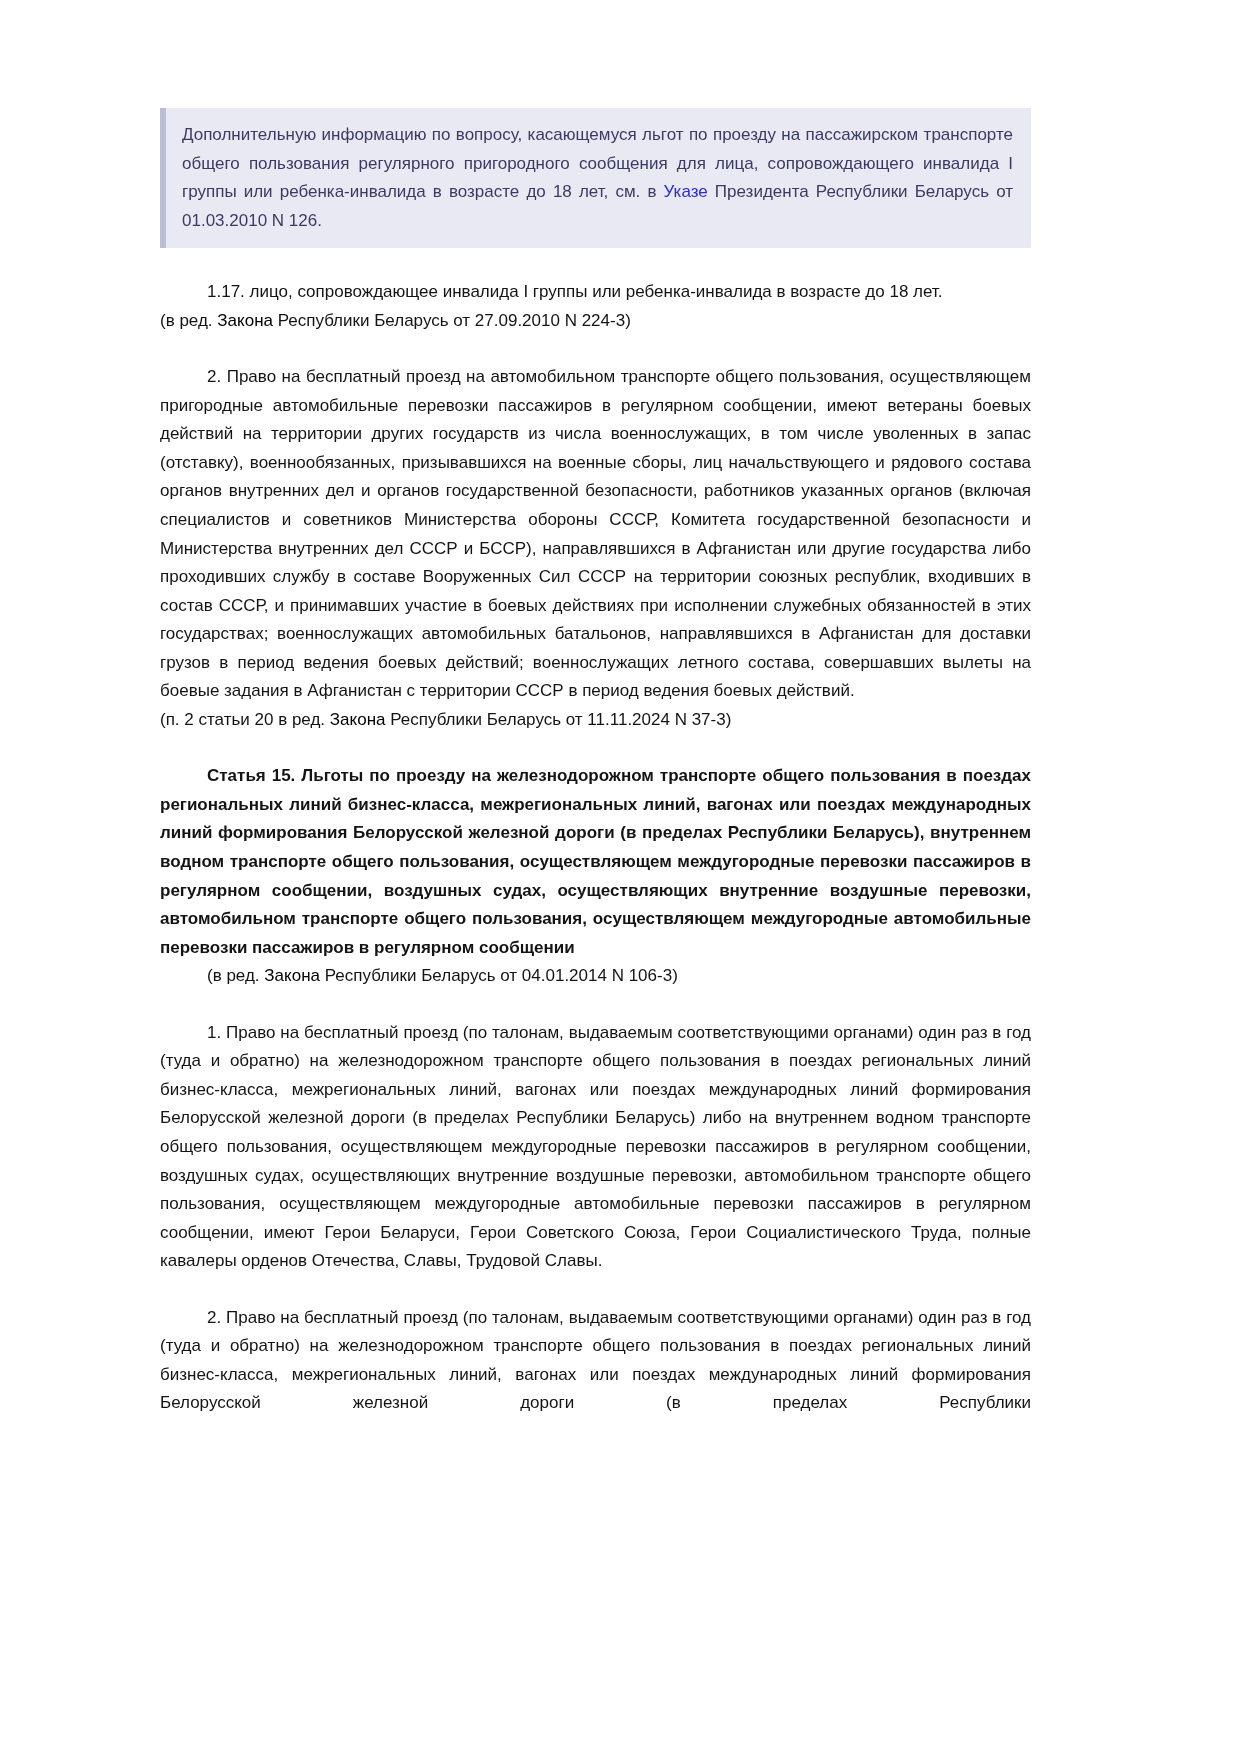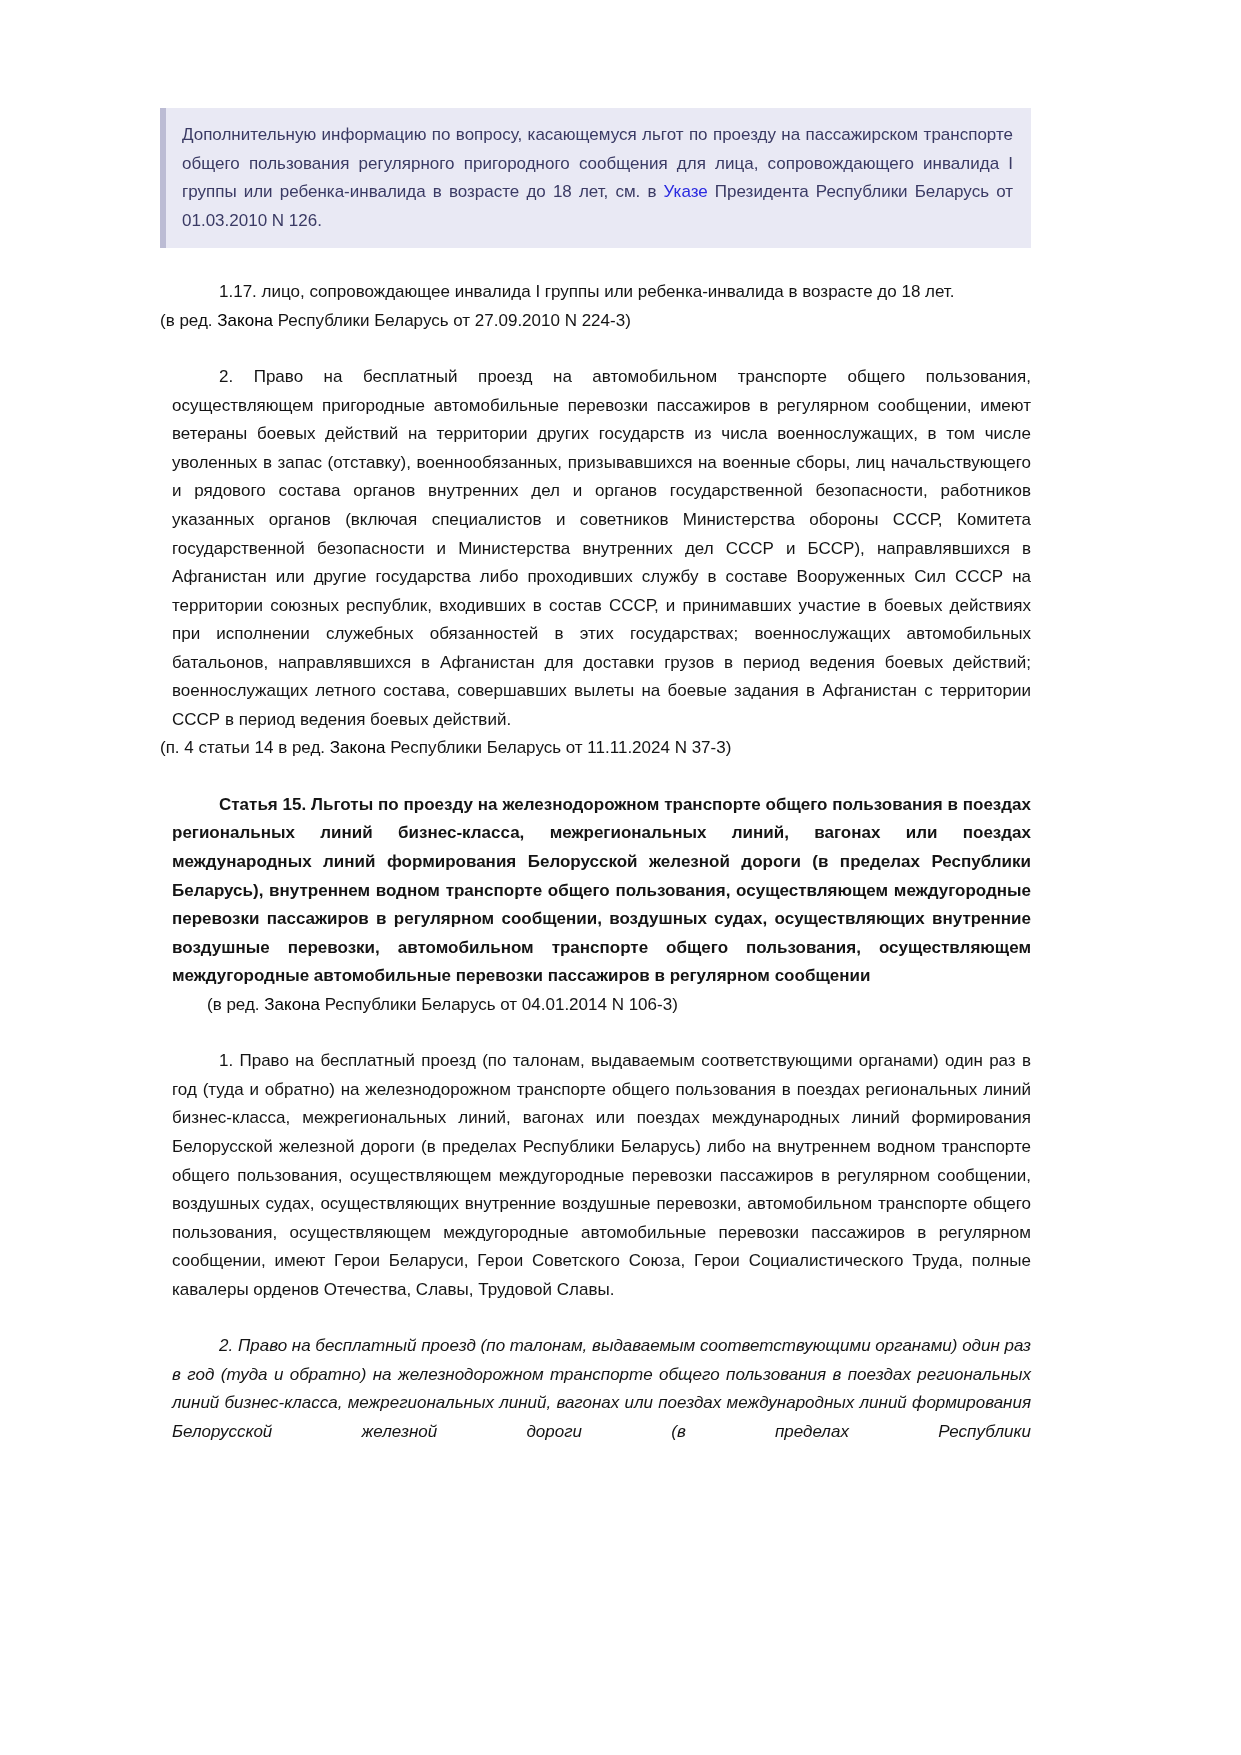--- a/index.html
+++ b/index.html
@@ -17,39 +17,39 @@
   }
   .infobox{
     background:#e9e9f4;
     border-left:6px solid #bcbcd4;
     padding:13px 18px 13px 16px;
     color:#3a3a64;
     text-align:justify;
     margin-bottom:30px;
   }
   .doc p{margin:0;text-align:justify;}
-  .doc p.p, .doc p.heading{margin-top:28px;margin-left:12px;}
+  .doc p.p, .doc p.heading{margin-top:28px;}
   .doc p.p:first-child{margin-top:0;}
   .doc p.ref{margin-top:0;}
   .doc p.heading{font-weight:bold;}
   .doc p.indent, .infobox-indent{text-indent:47px;}
-  .doc p.cut{text-align-last:justify;font-style:italic;}
+  .doc p.cut{text-align-last:justify;}
   a.link{color:#000000;text-decoration:none;cursor:pointer;}
   .infobox a.link{color:#2a2ae0;}
 </style>
 </head>
 <body>
 
 <div class="page">
   <div class="infobox">
     <div><span>Дополнительную информацию по вопросу, касающемуся льгот по проезду на пассажирском транспорте общего пользования регулярного пригородного сообщения для лица, сопровождающего инвалида I группы или ребенка-инвалида в возрасте до 18 лет, см. в </span><a class="link" href="#">Указе</a><span> Президента Республики Беларусь от 01.03.2010 N 126.</span></div>
   </div>
   <div class="doc" id="doc-blocks">
       <p class="p indent"><span>1.17. лицо, сопровождающее инвалида I группы или ребенка-инвалида в возрасте до 18 лет.</span></p>
       <p class="ref"><span>(в ред. </span><a class="link" href="#">Закона</a><span> Республики Беларусь от 27.09.2010 N 224-3)</span></p>
       <p class="p indent"><span>2. Право на бесплатный проезд на автомобильном транспорте общего пользования, осуществляющем пригородные автомобильные перевозки пассажиров в регулярном сообщении, имеют ветераны боевых действий на территории других государств из числа военнослужащих, в том числе уволенных в запас (отставку), военнообязанных, призывавшихся на военные сборы, лиц начальствующего и рядового состава органов внутренних дел и органов государственной безопасности, работников указанных органов (включая специалистов и советников Министерства обороны СССР, Комитета государственной безопасности и Министерства внутренних дел СССР и БССР), направлявшихся в Афганистан или другие государства либо проходивших службу в составе Вооруженных Сил СССР на территории союзных республик, входивших в состав СССР, и принимавших участие в боевых действиях при исполнении служебных обязанностей в этих государствах; военнослужащих автомобильных батальонов, направлявшихся в Афганистан для доставки грузов в период ведения боевых действий; военнослужащих летного состава, совершавших вылеты на боевые задания в Афганистан с территории СССР в период ведения боевых действий.</span></p>
-      <p class="ref"><span>(п. 4 статьи 14 в ред. </span><a class="link" href="#">Закона</a><span> Республики Беларусь от 11.11.2024 N 37-3)</span></p>
+      <p class="ref"><span>(п. 2 статьи 20 в ред. </span><a class="link" href="#">Закона</a><span> Республики Беларусь от 11.11.2024 N 37-3)</span></p>
       <p class="heading indent"><span>Статья 15. Льготы по проезду на железнодорожном транспорте общего пользования в поездах региональных линий бизнес-класса, межрегиональных линий, вагонах или поездах международных линий формирования Белорусской железной дороги (в пределах Республики Беларусь), внутреннем водном транспорте общего пользования, осуществляющем междугородные перевозки пассажиров в регулярном сообщении, воздушных судах, осуществляющих внутренние воздушные перевозки, автомобильном транспорте общего пользования, осуществляющем междугородные автомобильные перевозки пассажиров в регулярном сообщении</span></p>
       <p class="ref indent"><span>(в ред. </span><a class="link" href="#">Закона</a><span> Республики Беларусь от 04.01.2014 N 106-3)</span></p>
       <p class="p indent"><span>1. Право на бесплатный проезд (по талонам, выдаваемым соответствующими органами) один раз в год (туда и обратно) на железнодорожном транспорте общего пользования в поездах региональных линий бизнес-класса, межрегиональных линий, вагонах или поездах международных линий формирования Белорусской железной дороги (в пределах Республики Беларусь) либо на внутреннем водном транспорте общего пользования, осуществляющем междугородные перевозки пассажиров в регулярном сообщении, воздушных судах, осуществляющих внутренние воздушные перевозки, автомобильном транспорте общего пользования, осуществляющем междугородные автомобильные перевозки пассажиров в регулярном сообщении, имеют Герои Беларуси, Герои Советского Союза, Герои Социалистического Труда, полные кавалеры орденов Отечества, Славы, Трудовой Славы.</span></p>
       <p class="p indent cut"><span>2. Право на бесплатный проезд (по талонам, выдаваемым соответствующими органами) один раз в год (туда и обратно) на железнодорожном транспорте общего пользования в поездах региональных линий бизнес-класса, межрегиональных линий, вагонах или поездах международных линий формирования Белорусской железной дороги (в пределах Республики</span></p>
     </div>
 </div>
 
 </body></html>

